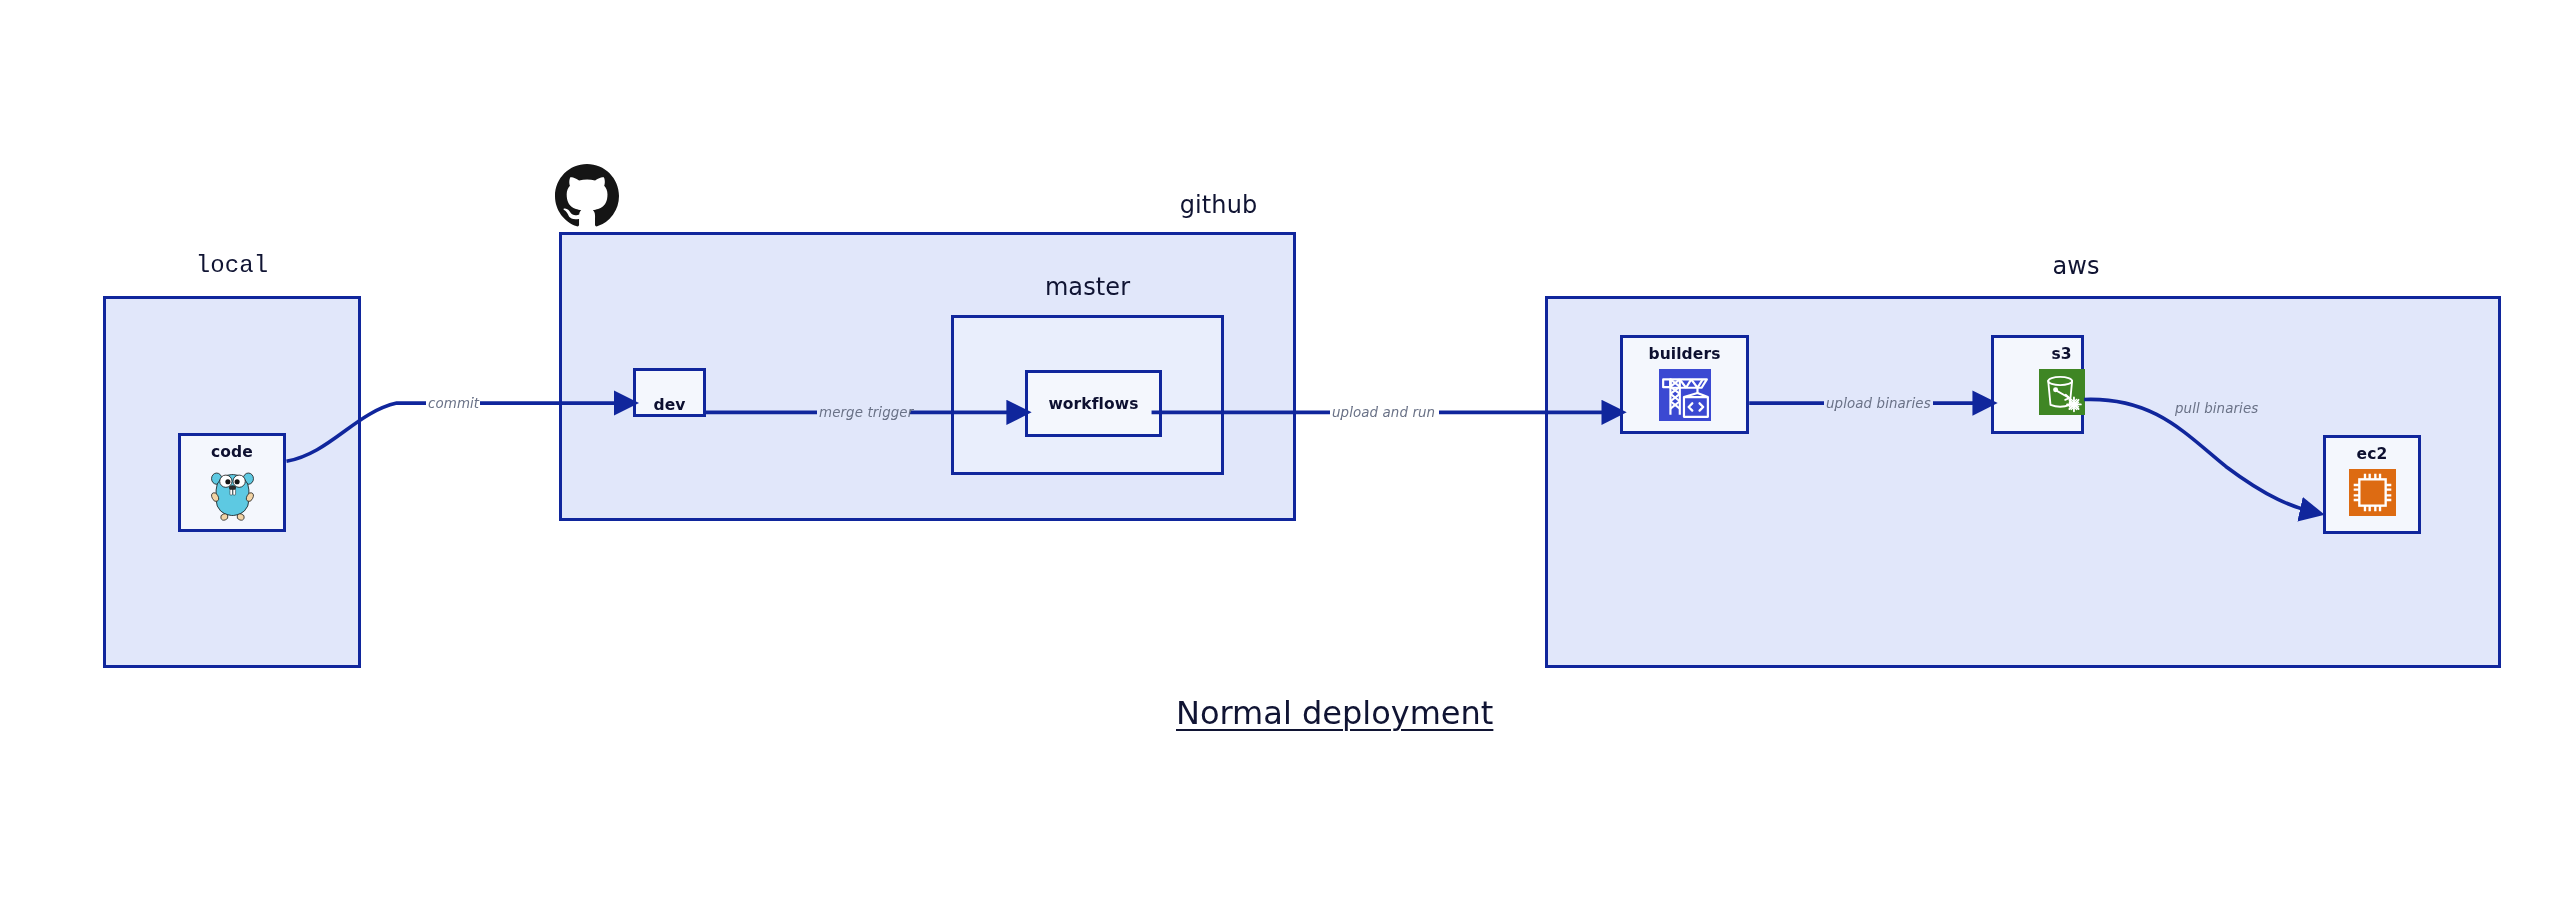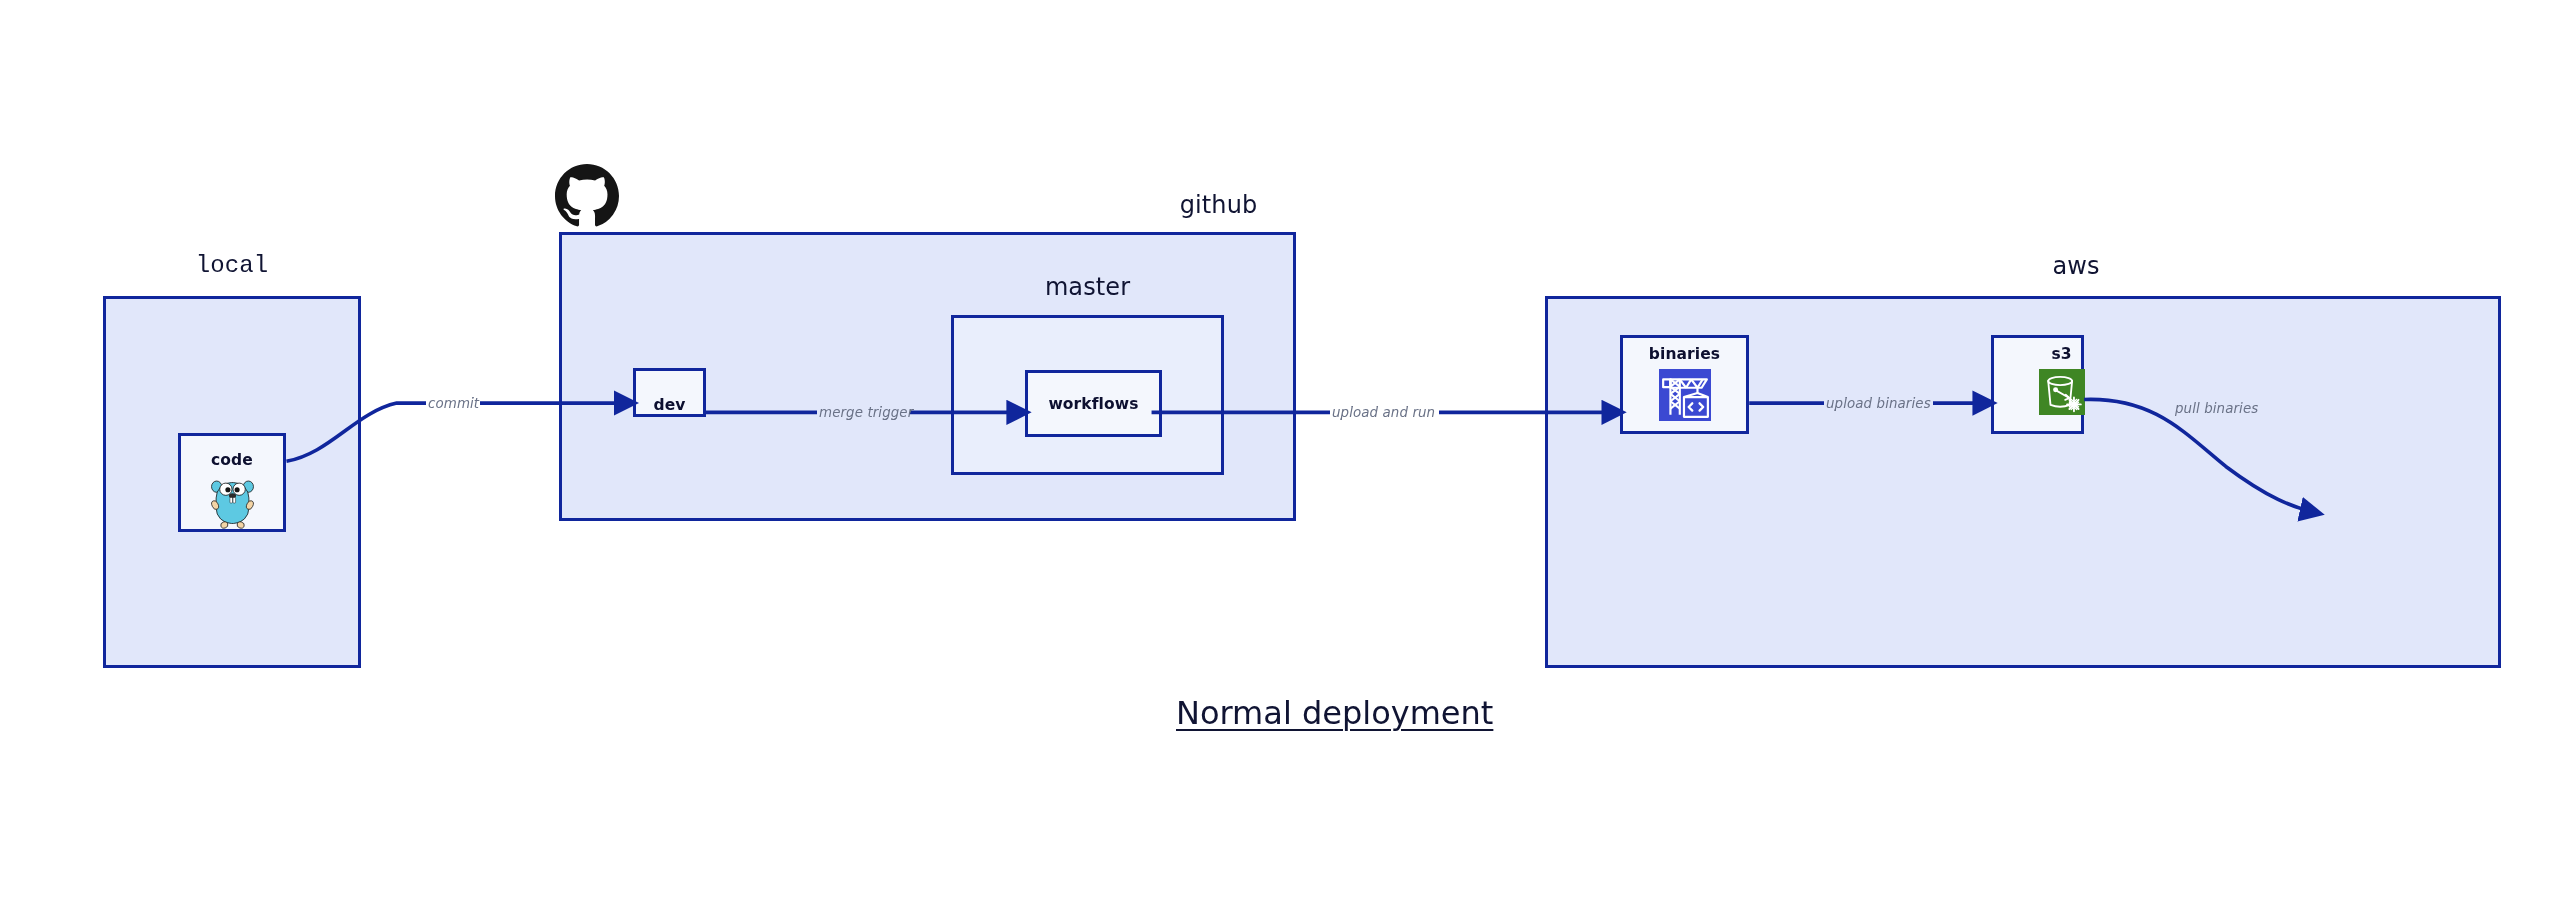--- a/index.html
+++ b/index.html
@@ -87,21 +87,21 @@
 </style>
 </head>
 <body>
 
 <div id="stage">
 
   <div class="group-label" style="left:103px;top:252px;width:258px;font-family:Liberation Mono, monospace;">local</div>
 
   <div class="group" style="left:103px;top:296px;width:258px;height:372px;"></div>
 
-  <div class="node" style="left:178px;top:433px;width:108px;height:99px;justify-content:flex-end;">
+  <div class="node" style="left:178px;top:433px;width:108px;height:99px;">
     <div class="node-label">code</div>
     <div class="node-icon">
       <svg width="45" height="54" viewBox="0 0 88 104" xmlns="http://www.w3.org/2000/svg">
 
         <ellipse cx="13" cy="22" rx="10" ry="11" fill="#5dc9e2" stroke="#1b1b1b" stroke-width="1.6"></ellipse>
         <ellipse cx="75" cy="22" rx="10" ry="11" fill="#5dc9e2" stroke="#1b1b1b" stroke-width="1.6"></ellipse>
 
         <rect x="12" y="14" width="64" height="80" rx="30" ry="30" fill="#5dc9e2" stroke="#1b1b1b" stroke-width="1.6"></rect>
 
         <ellipse cx="10" cy="58" rx="6" ry="9" fill="#f3d4a5" stroke="#1b1b1b" stroke-width="1.4" transform="rotate(-25 10 58)"></ellipse>
@@ -148,21 +148,21 @@
 
   <div class="node" style="left:1025px;top:370px;width:137px;height:67px;justify-content:center;">
     <div class="node-label" style="margin-top:0;">workflows</div>
   </div>
 
   <div class="group-label" style="left:1598px;top:252px;width:956px;">aws</div>
 
   <div class="group" style="left:1545px;top:296px;width:956px;height:372px;"></div>
 
   <div class="node" style="left:1620px;top:335px;width:129px;height:99px;">
-    <div class="node-label">binaries</div>
+    <div class="node-label">builders</div>
     <div class="node-icon">
       <svg width="52" height="52" viewBox="0 0 100 100" xmlns="http://www.w3.org/2000/svg">
         <rect x="0" y="0" width="100" height="100" fill="#3b49d2"></rect>
         <g fill="none" stroke="#ffffff" stroke-width="4.2" stroke-linejoin="round">
 
           <path d="M22 20 L22 88 M40 20 L40 88"></path>
           <path d="M22 20 L40 34 M40 20 L22 34 M22 34 L40 48 M40 34 L22 48
                    M22 48 L40 62 M40 48 L22 62 M22 62 L40 76 M40 62 L22 76"></path>
 
           <rect x="8" y="20" width="14" height="15"></rect>
@@ -197,20 +197,35 @@
         </g>
         <g stroke="#ffffff" stroke-width="4" stroke-linecap="round">
           <path d="M76 62 L76 92 M61 77 L91 77 M66 67 L86 87 M86 67 L66 87"></path>
           <path d="M70 66 L76 72 L82 66 M70 88 L76 82 L82 88
                    M66 72 L72 77 L66 82 M86 72 L80 77 L86 82" fill="none" stroke-width="3"></path>
         </g>
       </svg>
     </div>
   </div>
 
+  <div class="node" style="left:2323px;top:435px;width:98px;height:99px;">
+    <div class="node-label">ec2</div>
+    <div class="node-icon">
+      <svg width="47" height="47" viewBox="0 0 100 100" xmlns="http://www.w3.org/2000/svg">
+        <rect x="0" y="0" width="100" height="100" fill="#dd6b12"></rect>
+        <g stroke="#ffffff" stroke-width="5" fill="none" stroke-linecap="butt">
+          <path d="M34 10 L34 22 M44 10 L44 22 M56 10 L56 22 M66 10 L66 22"></path>
+          <path d="M34 78 L34 90 M44 78 L44 90 M56 78 L56 90 M66 78 L66 90"></path>
+          <path d="M10 34 L22 34 M10 44 L22 44 M10 56 L22 56 M10 66 L22 66"></path>
+          <path d="M78 34 L90 34 M78 44 L90 44 M78 56 L90 56 M78 66 L90 66"></path>
+        </g>
+        <rect x="22" y="22" width="56" height="56" fill="none" stroke="#ffffff" stroke-width="5"></rect>
+      </svg>
+    </div>
+  </div>
 
   <svg id="wires" viewBox="0 0 5054 1750" xmlns="http://www.w3.org/2000/svg">
     <defs>
       <marker id="arrow" viewBox="0 0 12 12" refX="9" refY="6" markerWidth="7" markerHeight="7" orient="auto-start-reverse">
         <path d="M 0 0 L 12 6 L 0 12 z" fill="#10269c"></path>
       </marker>
     </defs>
 
     <path d="M 556 895 C 640 880 690 800 770 782 L 1228 782" fill="none" stroke="#10269c" stroke-width="7" marker-end="url(#arrow)"></path>
 

